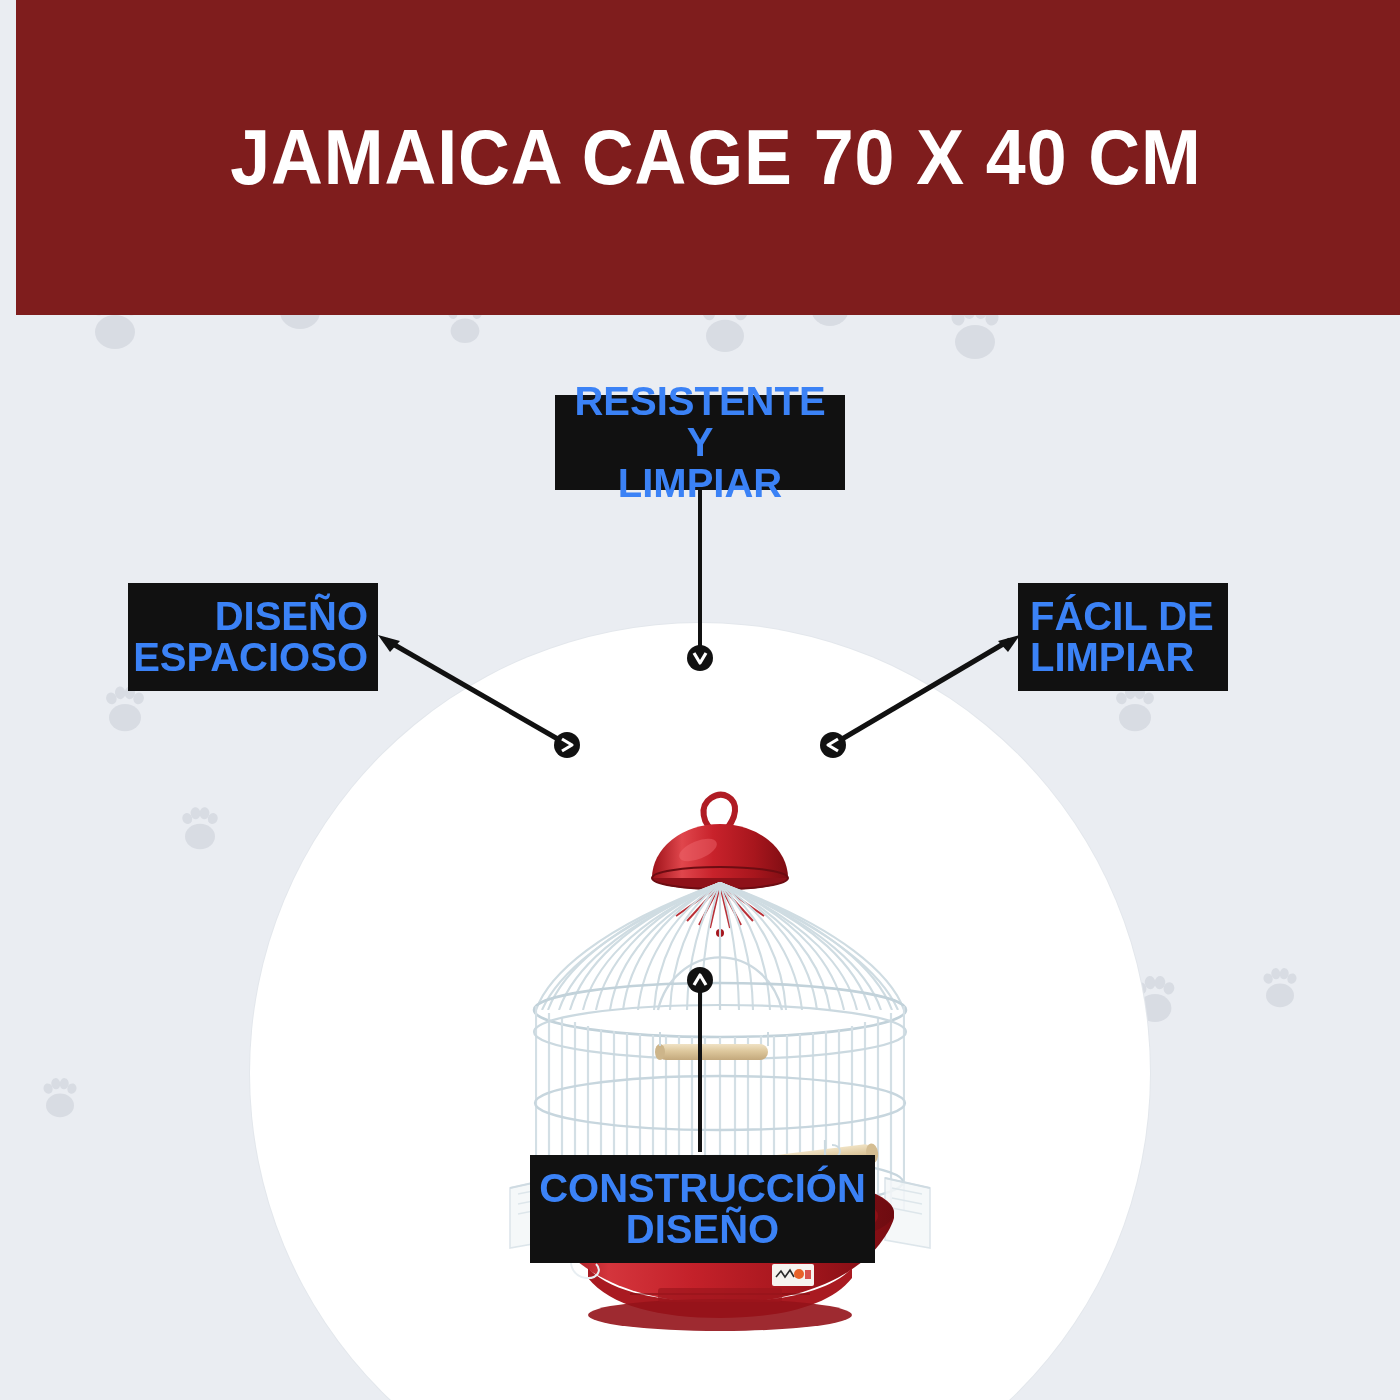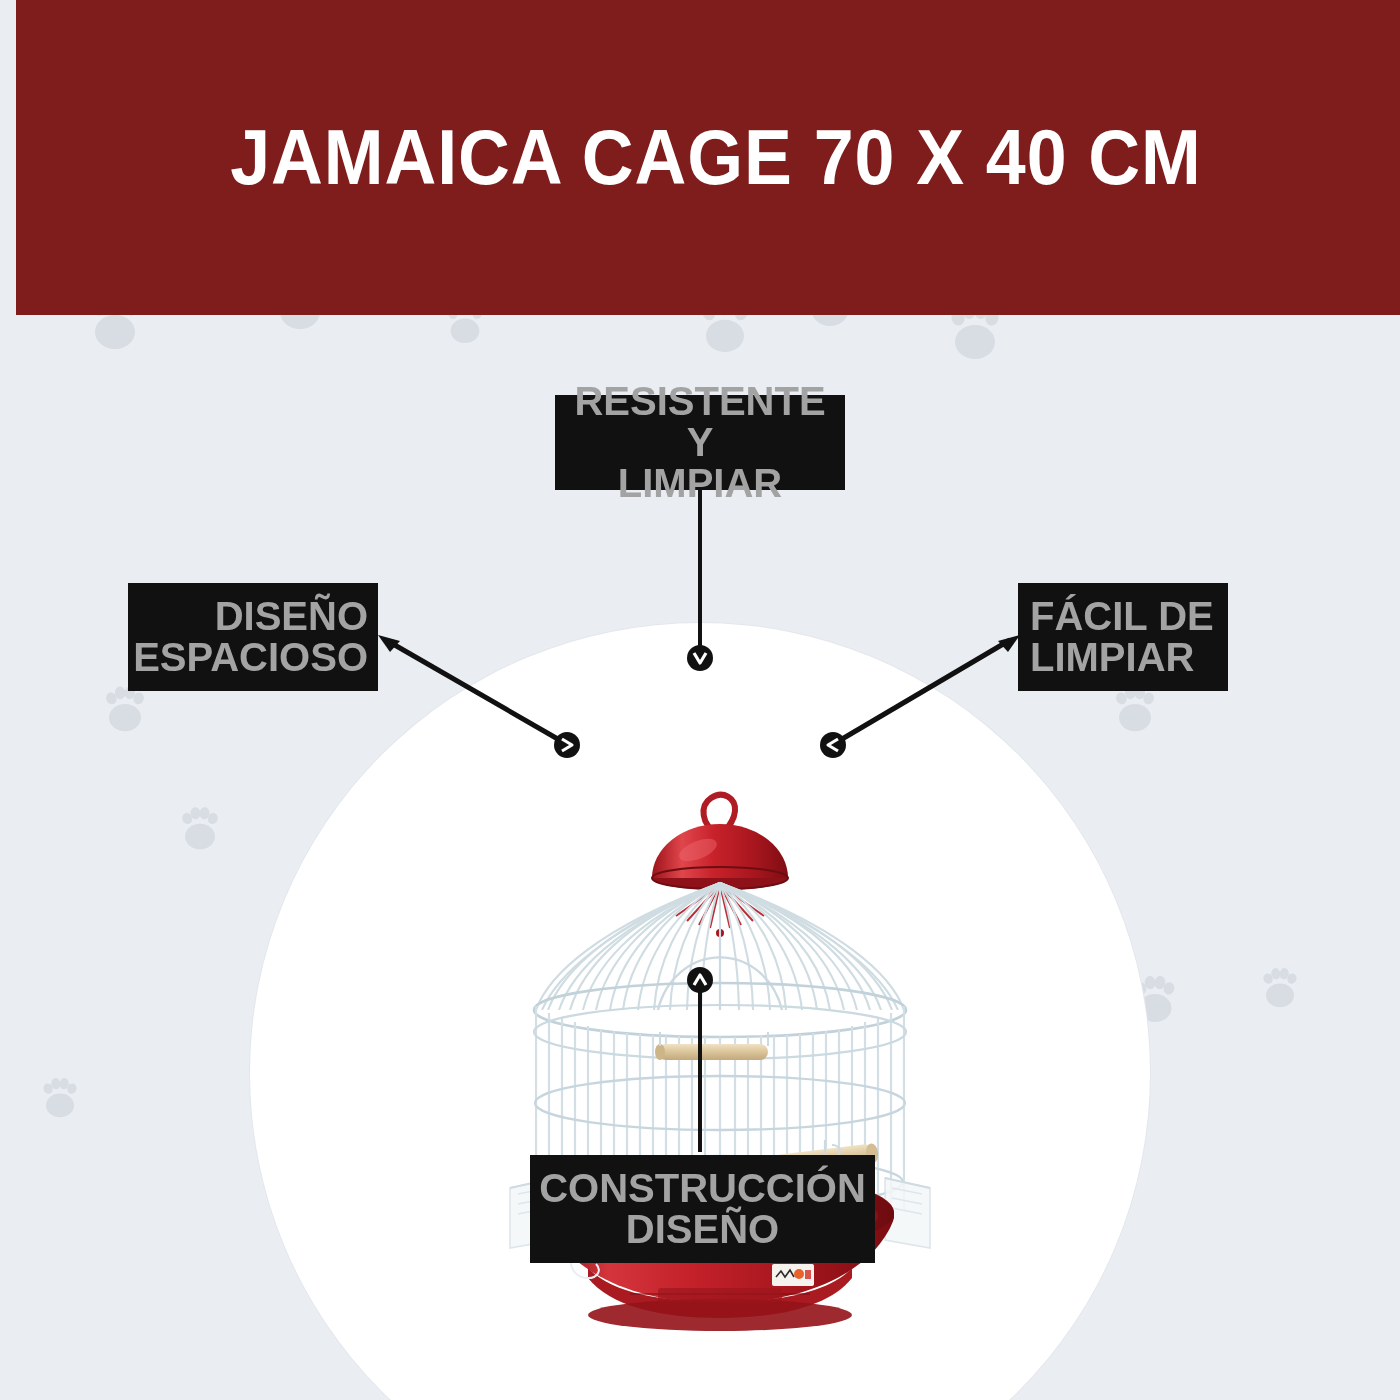--- a/index.html
+++ b/index.html
@@ -38,21 +38,21 @@
     position:absolute;left:250px;top:373px;width:900px;height:900px;
     border-radius:50%;background:#ffffff;
     box-shadow:0 0 0 1px #e3e7ec;
   }
 
   
   .product{position:absolute;left:480px;top:520px;width:480px;height:580px;}
 
   
   .callout{
-    position:absolute;background:#111111;color:#a3a3a3;
+    position:absolute;background:#111111;color:#3b82f6;
     font-family:"Liberation Sans Narrow","Liberation Sans",sans-serif;
     font-weight:bold;line-height:1.02;
     display:flex;flex-direction:column;justify-content:center;
     box-sizing:border-box;
   }
   .callout span{display:block;}
   .c-top{
     left:555px;top:395px;width:290px;height:95px;
     font-size:40px;text-align:center;align-items:center;padding:0 8px;
   }

